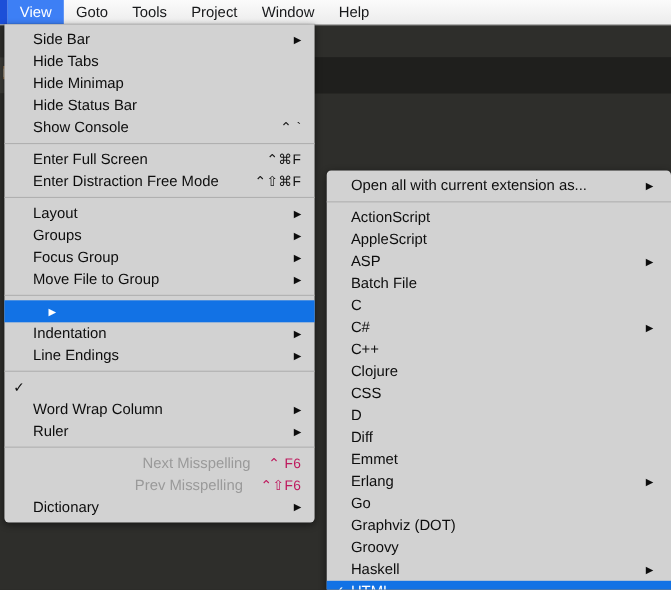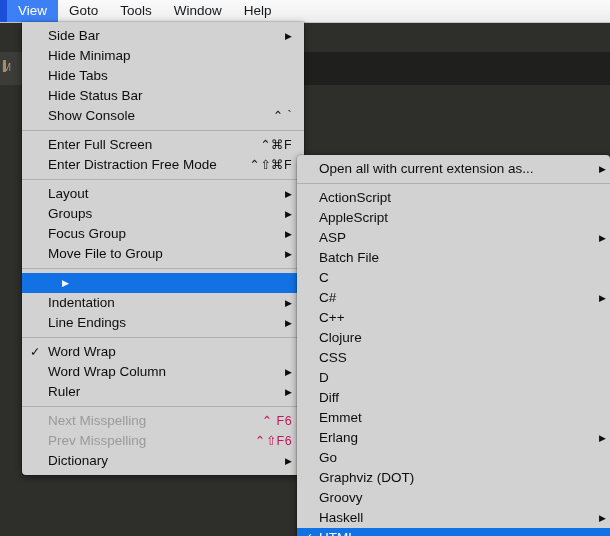--- a/index.html
+++ b/index.html
@@ -31,69 +31,70 @@
     box-shadow:0 2px 7px rgba(0,0,0,.45), 0 0 0 .5px rgba(0,0,0,.22);
     border-radius:0 0 4px 4px;padding:4px 0;box-sizing:border-box;}
   .panel.sub{border-radius:4px;}
 
   .row{position:relative;height:20px;line-height:20px;display:flex;align-items:center;
     padding:0 10px 0 0;font-size:13.5px;color:#0d0d0d;white-space:nowrap;cursor:default;box-sizing:border-box;}
   .row .check{width:16px;text-align:left;padding-left:6px;font-size:12.5px;flex:0 0 auto;}
   .row .label{flex:1 1 auto;overflow:hidden;}
   .row .shortcut{flex:0 0 auto;font-size:12.5px;color:#141414;padding-left:16px;letter-spacing:.4px;}
   .row .arrow{flex:0 0 auto;font-size:9px;color:#0d0d0d;padding-left:14px;line-height:20px;}
-  .row.disabled{color:#9a9a9a;}
+  .row.disabled{color:#9a9a9a;text-align:right;}
   .row.disabled .shortcut{color:#be185d;}
   .row.sel{background:#1272e5;color:#ffffff;}
   .row.sel .shortcut,.row.sel .arrow{color:#ffffff;}
   .sep{height:1px;background:#b0b0b0;margin:4px 0;}
 
   
-  #view-menu{left:22px;top:22px;width:282px;}
+  #view-menu{left:4px;top:22px;width:282px;}
   #view-menu .row{padding-right:12px;}
   #view-menu .row .check{width:18px;padding-left:8px;}
 
   
   #syntax-menu{left:297px;top:155px;width:313px;}
   #syntax-menu .row .check{width:16px;padding-left:6px;}
-  #syntax-menu .row{padding-right:4px;}
+  #syntax-menu .row{padding-right:16px;}
 </style>
 </head>
 <body>
 
 <div id="editor-bg"></div>
 <div id="tabbar"></div>
 <div id="tab-active"></div>
 <div id="tab-accent"></div>
 <div id="tab-text">M</div>
 
 <div id="menubar">
   <div class="mb-edge"></div>
   <div id="menubar-items" style="display:flex;">
       <div class="mb-item active">View</div>
       <div class="mb-item">Goto</div>
       <div class="mb-item">Tools</div>
+      <div class="mb-item">Project</div>
       <div class="mb-item">Window</div>
       <div class="mb-item">Help</div>
     </div>
 </div>
 
 <div class="panel" id="view-menu">
     <div class="row">
       <span class="check"></span>
       <span class="label">Side Bar</span>
       <span class="arrow">▶</span>
     </div>
     <div class="row">
       <span class="check"></span>
+      <span class="label">Hide Tabs</span>
+    </div>
+    <div class="row">
+      <span class="check"></span>
       <span class="label">Hide Minimap</span>
-    </div>
-    <div class="row">
-      <span class="check"></span>
-      <span class="label">Hide Tabs</span>
     </div>
     <div class="row">
       <span class="check"></span>
       <span class="label">Hide Status Bar</span>
     </div>
     <div class="row">
       <span class="check"></span>
       <span class="label">Show Console</span>
       <span class="shortcut">⌃ `</span>
     </div>
@@ -140,21 +141,20 @@
       <span class="arrow">▶</span>
     </div>
     <div class="row">
       <span class="check"></span>
       <span class="label">Line Endings</span>
       <span class="arrow">▶</span>
     </div>
     <div class="sep"></div>
     <div class="row">
       <span class="check">✓</span>
-      <span class="label">Word Wrap</span>
     </div>
     <div class="row">
       <span class="check"></span>
       <span class="label">Word Wrap Column</span>
       <span class="arrow">▶</span>
     </div>
     <div class="row">
       <span class="check"></span>
       <span class="label">Ruler</span>
       <span class="arrow">▶</span>

